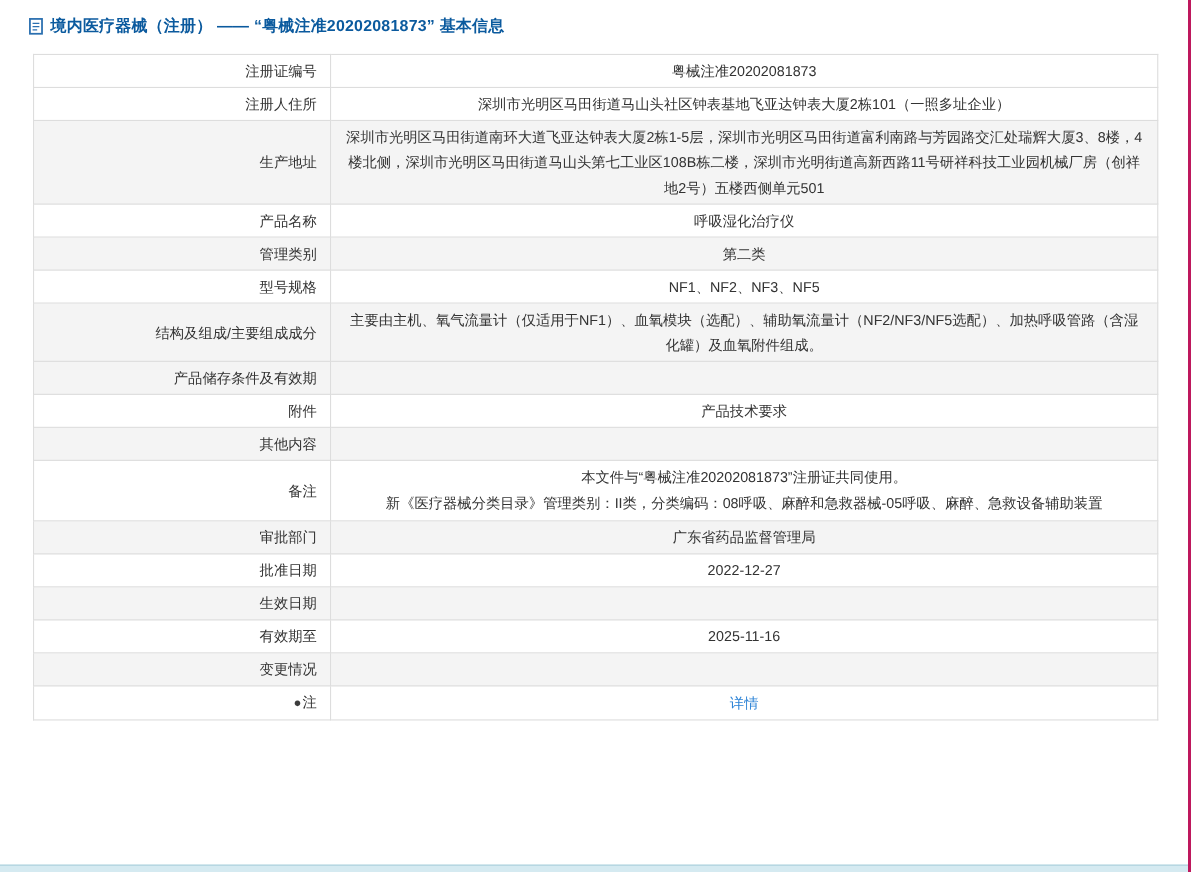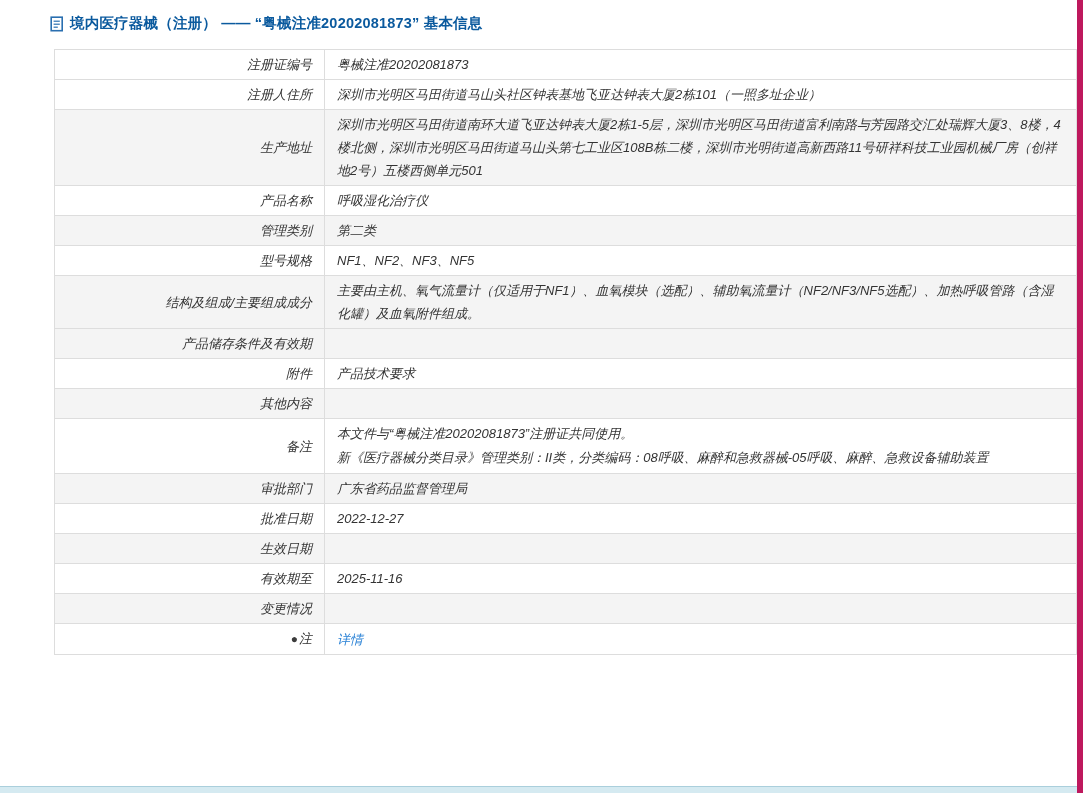--- a/index.html
+++ b/index.html
@@ -17,22 +17,21 @@
     font-family:"Liberation Sans","DejaVu Sans",sans-serif;
     background:#ffffff;
     color:var(--text);
   }
   .page{
     position:relative;
     width:1083px;
     height:793px;
     background:#ffffff;
     overflow:hidden;
-    border-right:6px solid #be185d;
-    padding-left:24px;
+    border-right:3px solid #be185d;
   }
   .header{
     display:flex;
     align-items:center;
     gap:6px;
     padding:14px 30px 12px 26px;
   }
   .doc-icon{
     display:inline-flex;
     align-items:center;
@@ -42,38 +41,37 @@
     font-weight:bold;
     font-size:14.5px;
     letter-spacing:0.2px;
   }
   .info-table{
     width:1023px;
     margin:4px 30px 0 30px;
     border-collapse:collapse;
     table-layout:fixed;
     font-size:13px;
-    font-style:italic;
   }
   .info-table th,
   .info-table td{
     border:1px solid var(--border);
     padding:3px 12px;
     line-height:23px;
     vertical-align:middle;
     font-weight:normal;
   }
   .info-table th{
     width:270px;
     text-align:right;
     color:var(--text);
     height:24px;
   }
   .info-table td{
-    text-align:left;
+    text-align:center;
     color:var(--text);
   }
   .info-table tr.alt{
     background:var(--row-alt);
   }
   .info-table a{
     color:var(--link);
     text-decoration:none;
     cursor:pointer;
   }

